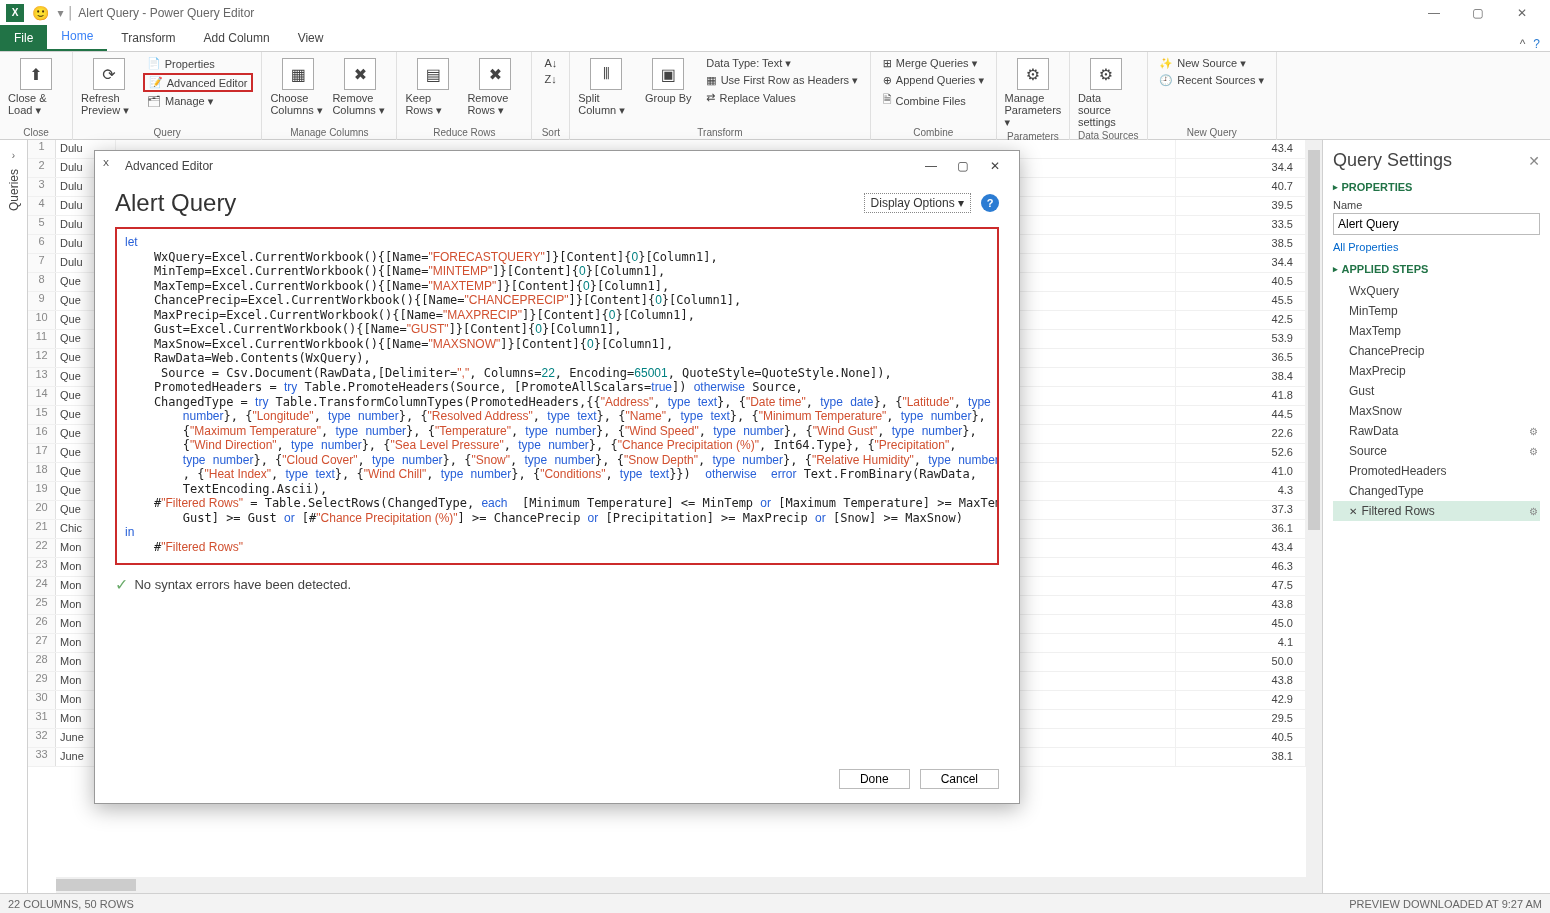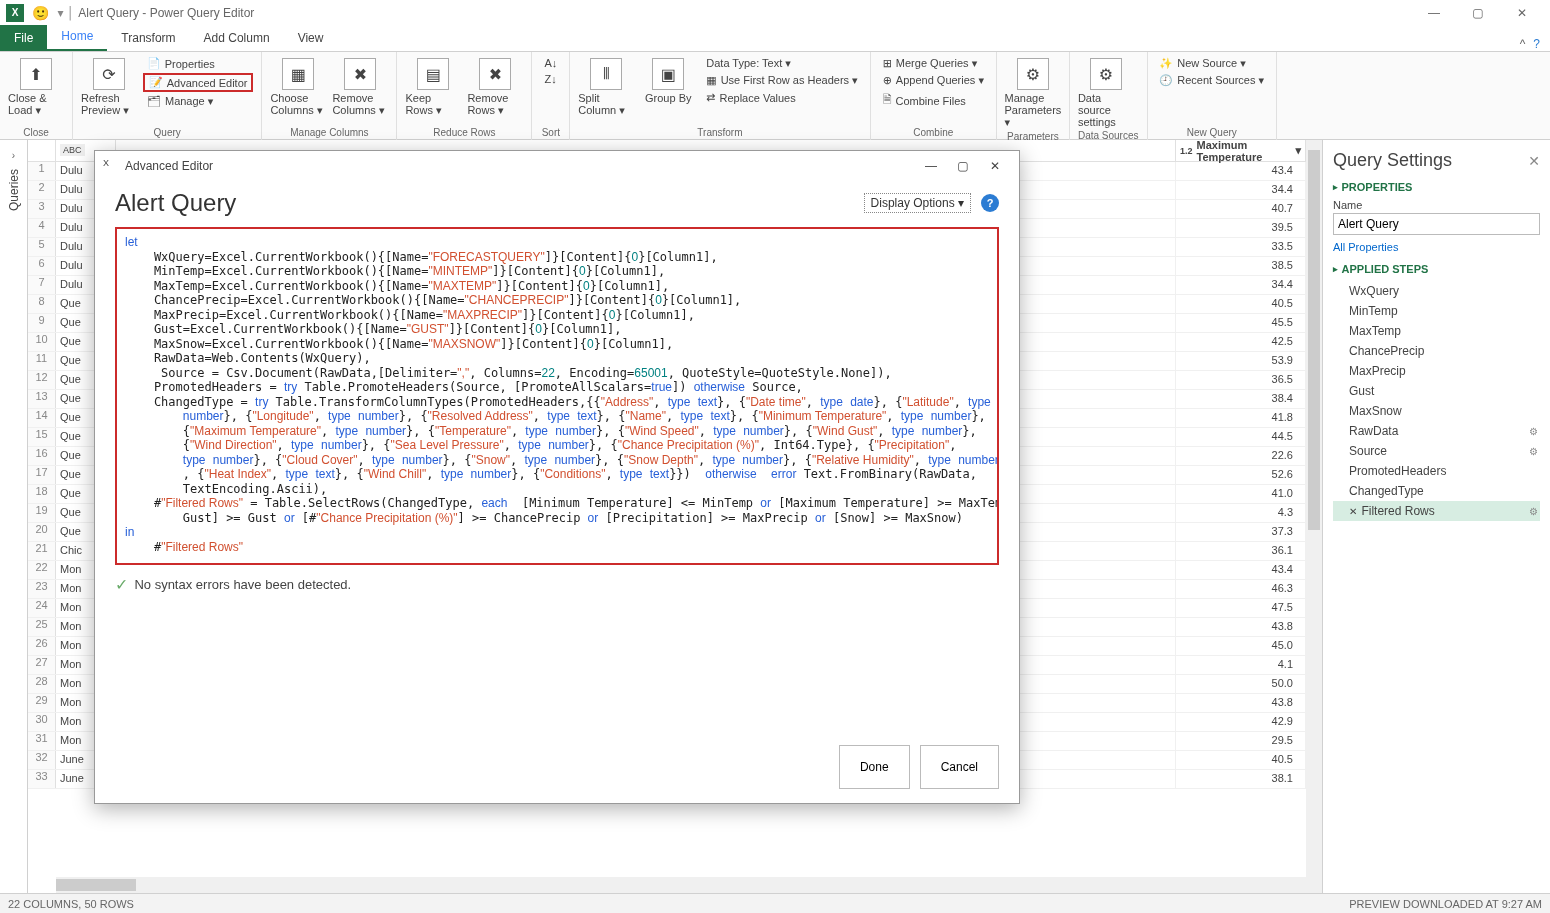--- a/index.html
+++ b/index.html
@@ -62,21 +62,21 @@
 .dlg-h{font-size:24px;font-weight:300;color:#333;margin-bottom:10px;display:flex;align-items:center;}
 .dlg-h .do{margin-left:auto;font-size:12px;border:1px dotted #888;padding:2px 6px;cursor:pointer;}
 .dlg-h .help{width:18px;height:18px;background:#2b7cd3;color:#fff;border-radius:50%;display:flex;align-items:center;justify-content:center;font-size:11px;font-weight:bold;margin-left:10px;}
 .code-box{border:2px solid #cc2b2b;height:338px;padding:6px 8px;font-family:Consolas,monospace;font-size:12px;line-height:14.5px;white-space:pre;overflow:hidden;color:#222;}
 .kw{color:#2860d8;}
 .str{color:#d15030;}
 .num{color:#008080;}
 .status-line{margin-top:10px;display:flex;align-items:center;gap:6px;font-size:13px;color:#444;}
 .status-line .chk{color:#6aab6a;font-size:16px;}
 .dlg-btns{position:absolute;bottom:14px;right:20px;display:flex;gap:10px;}
-.dlg-btns button{padding:14px 20px;font-size:12px;border:1px solid #bbb;background:#fff;cursor:pointer;}
+.dlg-btns button{padding:2px 20px;font-size:12px;border:1px solid #bbb;background:#fff;cursor:pointer;}
 .vscroll{position:absolute;right:0;top:0;bottom:0;width:16px;background:#f0f0f0;}
 .vscroll .thumb{position:absolute;left:2px;right:2px;top:10px;height:380px;background:#ccc;}
 .hscroll{position:absolute;left:28px;right:0;bottom:0;height:16px;background:#f0f0f0;}
 .hscroll .thumb{position:absolute;top:2px;bottom:2px;left:0;width:80px;background:#ccc;}
 </style>
 </head>
 <body>
 
 <div class="titlebar">
   <div class="excel-icon">X</div>
@@ -275,31 +275,20 @@
 
 <div class="main">
   <div class="queries-rail">
     <div style="display:flex;flex-direction:column;align-items:center;">
       <span class="chev">›</span>
       <span class="txt">Queries</span>
     </div>
   </div>
 
   <div class="grid">
-    <div class="grid-head">
-      <div class="rowhdr"></div>
-      <div class="colh" style="width:60px;flex:none;"><span style="background:#eee;padding:1px 3px;font-size:9px;">ABC</span></div>
-      <div class="colh" style="flex:1;"></div>
-      <div class="lastcol">
-          <span style="font-size:9px;">1.2</span>
-          <span>Maximum Temperature</span>
-          <span style="margin-left:auto;">▾</span>
-        </div>
-      <div style="width:16px;"></div>
-    </div>
     <div class="grid-rows" id="grid-rows">
         <div class="gr">
           <div class="rn">1</div>
           <div class="c1" style="width:60px">Dulu</div>
           <div class="c1" style="flex:1"></div>
           <div class="cn">43.4</div>
           <div style="width:16px"></div>
         </div>
         <div class="gr">
           <div class="rn">2</div>

